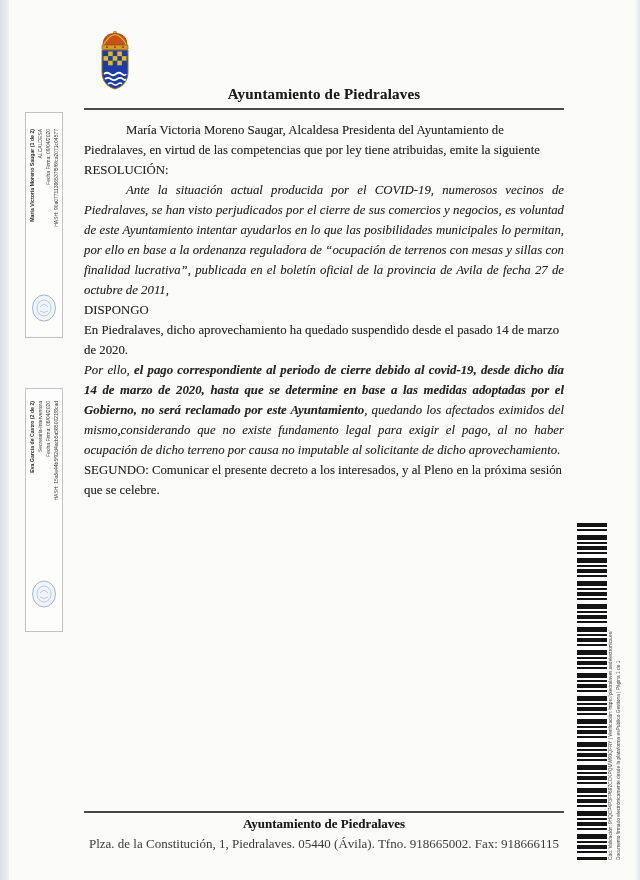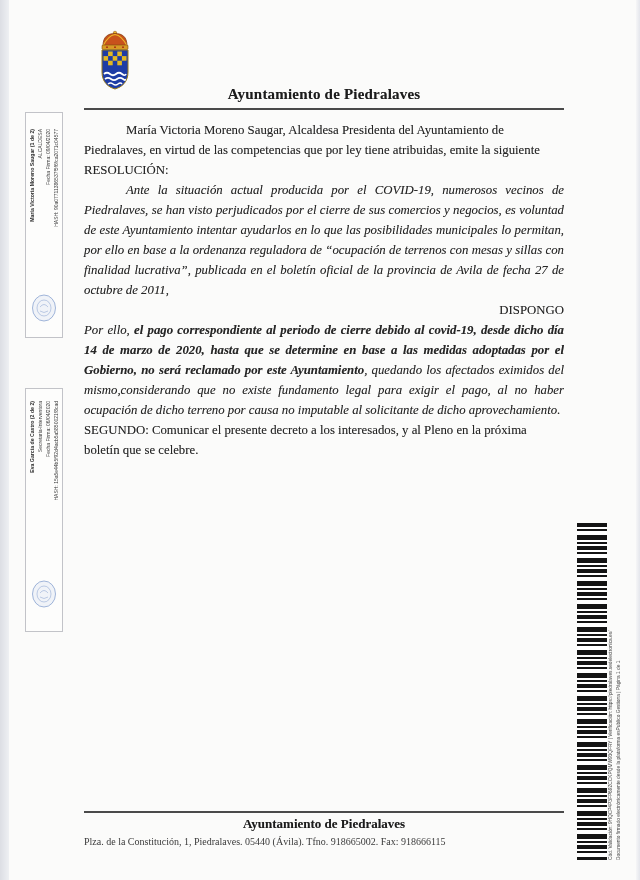--- a/index.html
+++ b/index.html
@@ -23,34 +23,34 @@
     background:#4a4a4a;}
 
   
   .doc-body{position:absolute;left:84px;top:120px;width:480px;
     font-size:12.8px;line-height:20px;text-shadow:0 0 .4px rgba(0,0,0,.3);}
   .doc-body p{margin:0;}
   .indent{text-indent:42px;}
   .just{text-align:justify;font-style:italic;}
   .p-intro{margin-bottom:16px;}
   .p-situacion{margin-bottom:6px;}
-  .p-dispongo{margin-bottom:22px;text-align:right;}
+  .p-dispongo{margin-bottom:22px;}
   .p-primero{margin-bottom:8px;}
   .p-piedralaves{margin-bottom:7px;}
   .p-porello{margin-bottom:18px;}
   .bold{font-weight:bold;}
 
   
   .footer-rule{position:absolute;left:84px;top:811px;width:480px;height:1.5px;
     background:#4a4a4a;}
   .footer-title{position:absolute;left:84px;top:816px;width:480px;
     text-align:center;font-weight:bold;font-size:13px;color:#1c1c1c;
     text-shadow:0 0 .4px rgba(0,0,0,.35);}
   .footer-address{position:absolute;left:84px;top:836px;width:480px;
-    font-size:10px;color:#3a3a3a;}
+    text-align:center;font-size:13px;color:#3a3a3a;}
 
   
   .sig-block{position:absolute;left:25px;width:36px;
     border:1px solid #c2c3c8;background:#fdfdfc;overflow:hidden;}
   .sig-1{top:112px;height:224px;}
   .sig-2{top:388px;height:242px;}
   .sig-rotor{position:absolute;left:2px;top:16px;height:32px;
     transform-origin:0 0;transform:rotate(-90deg) translateX(-145px);
     width:145px;font-family:"Liberation Sans",sans-serif;color:#3c3c3c;
     text-align:right;}
@@ -102,22 +102,23 @@
     <path d="M14,54 Q16.5,52 19,54 T24,54 T28,54" stroke="#ffffff" stroke-width="1.5" fill="none"></path>
   </svg>
 </div>
 <div class="doc-title">Ayuntamiento de Piedralaves</div>
 <div class="title-rule"></div>
 
 <div class="doc-body">
   <p class="p-intro indent">María Victoria Moreno Saugar, Alcaldesa Presidenta del Ayuntamiento de Piedralaves, en virtud de las competencias que por ley tiene atribuidas, emite la siguiente RESOLUCIÓN:</p>
   <p class="p-situacion indent just">Ante la situación actual producida por el COVID-19, numerosos vecinos de Piedralaves, se han visto perjudicados por el cierre de sus comercios y negocios, es voluntad de este Ayuntamiento intentar ayudarlos en lo que las posibilidades municipales lo permitan, por ello en base a la ordenanza reguladora de “ocupación de terrenos con mesas y sillas con finalidad lucrativa”, publicada en el boletín oficial de la provincia de Avila de fecha 27 de octubre de 2011,</p>
   <p class="p-dispongo">DISPONGO</p>
+  <p class="p-piedralaves">En Piedralaves, dicho aprovechamiento ha quedado suspendido desde el pasado 14 de marzo de 2020.</p>
   <p class="p-porello just"><span>Por ello, </span><span class="bold">el pago correspondiente al periodo de cierre debido al covid-19, desde dicho día 14 de marzo de 2020, hasta que se determine en base a las medidas adoptadas por el Gobierno, no será reclamado por este Ayuntamiento</span><span>, quedando los afectados eximidos del mismo,considerando que no existe fundamento legal para exigir el pago, al no haber ocupación de dicho terreno por causa no imputable al solicitante de dicho aprovechamiento.</span></p>
-  <p class="p-segundo">SEGUNDO: Comunicar el presente decreto a los interesados, y al Pleno en la próxima boletín que se celebre.</p>
+  <p class="p-segundo">SEGUNDO: Comunicar el presente decreto a los interesados, y al Pleno en la próxima sesión que se celebre.</p>
 </div>
 
 <div class="footer-rule"></div>
 <div class="footer-title">Ayuntamiento de Piedralaves</div>
 <div class="footer-address">Plza. de la Constitución, 1, Piedralaves. 05440 (Ávila). Tfno. 918665002. Fax: 918666115</div>
 
 <div class="sig-block sig-1">
   <div class="sig-rotor">
     <div class="sig-line sig-name">María Victoria Moreno Saugar (1 de 2)</div>
     <div class="sig-line">ALCALDESA</div>

